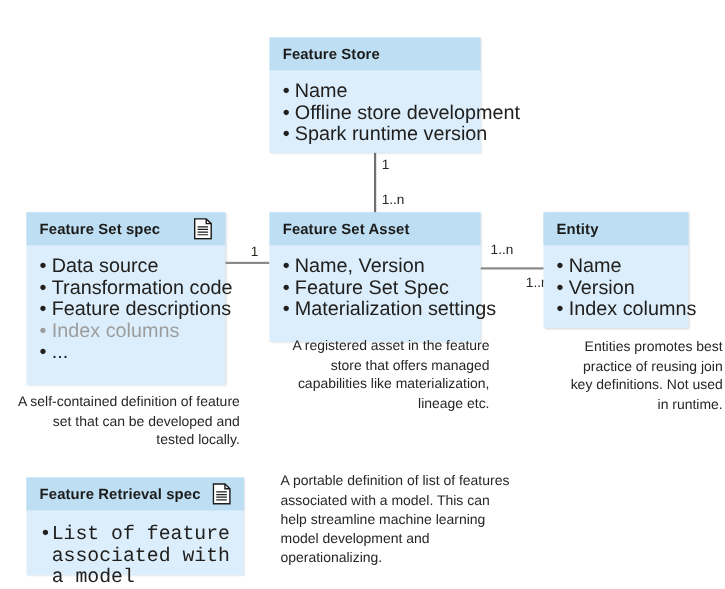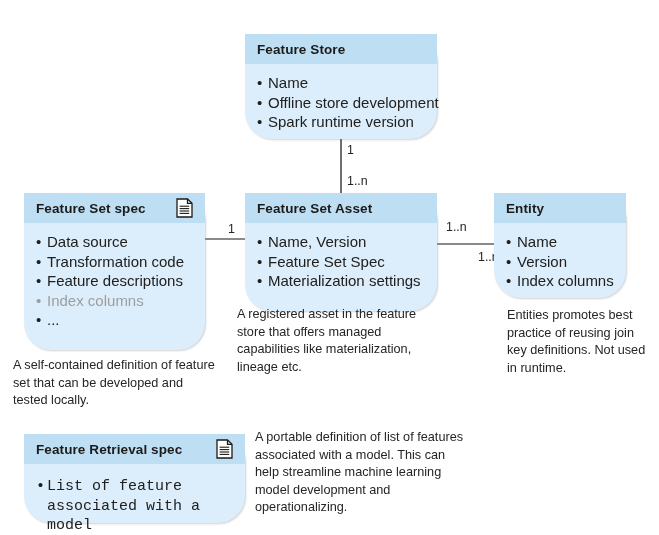--- a/index.html
+++ b/index.html
@@ -21,21 +21,20 @@
     width: 659px;
     height: 535px;
   }
 
   
   .box {
     position: absolute;
     box-sizing: border-box;
     background: #dceefb;
     box-shadow: 1px 1px 2px rgba(0,0,0,0.18);
-    border-radius: 27px;
   }
   .box-header {
     box-sizing: border-box;
     background: #bedef3;
     display: flex;
     align-items: center;
     justify-content: space-between;
     padding: 0 12px;
     height: 30px;
   }
@@ -48,21 +47,21 @@
   }
   .box-body {
     padding: 9px 12px 10px 12px;
   }
   .attr-list {
     list-style: none;
     margin: 0;
     padding: 0;
   }
   .attr-list li {
-    font-size: 15px;
+    font-size: 18px;
     line-height: 19.5px;
     color: #21201f;
     position: relative;
     padding-left: 11px;
     white-space: nowrap;
   }
   .attr-list li::before {
     content: "\2022";
     position: absolute;
     left: 0;
@@ -103,21 +102,21 @@
     white-space: nowrap;
   }
 
   
   .caption {
     position: absolute;
     font-size: 12.7px;
     line-height: 17.5px;
     color: #262523;
   }
-  .caption.center { text-align: left; }
+  .caption.center { text-align: right; }
   .caption.left { text-align: left; }
 </style>
 </head>
 <body>
 
 <div class="canvas">
 
   <div class="box" style="left:245px; top:34px; width:192px; height:105px;">
     <div class="box-header">
       <span class="box-title">Feature Store</span>
@@ -186,21 +185,21 @@
     </div>
     <div class="box-body">
       <ul class="attr-list">
         <li>Name</li>
         <li>Version</li>
         <li>Index columns</li>
       </ul>
     </div>
   </div>
 
-  <div class="box" style="left:24px; top:434px; width:221px; height:89px;">
+  <div class="box" style="left:24px; top:434px; width:198px; height:89px;">
     <div class="box-header">
       <span class="box-title">Feature Retrieval spec</span>
       <svg class="doc-icon" viewBox="0 0 17 20" xmlns="http://www.w3.org/2000/svg">
         <path d="M1 1 H11.5 L16 5.3 V19 H1 Z" fill="#ffffff" stroke="#1b1b1a" stroke-width="1.3"></path>
         <path d="M11.5 1 V5.3 H16" fill="none" stroke="#1b1b1a" stroke-width="1.3"></path>
         <g stroke="#1b1b1a" stroke-width="1.1">
           <line x1="3.6" y1="8.2" x2="13.2" y2="8.2"></line>
           <line x1="3.6" y1="10.6" x2="13.2" y2="10.6"></line>
           <line x1="3.6" y1="13.0" x2="13.2" y2="13.0"></line>
           <line x1="3.6" y1="15.4" x2="13.2" y2="15.4"></line>

